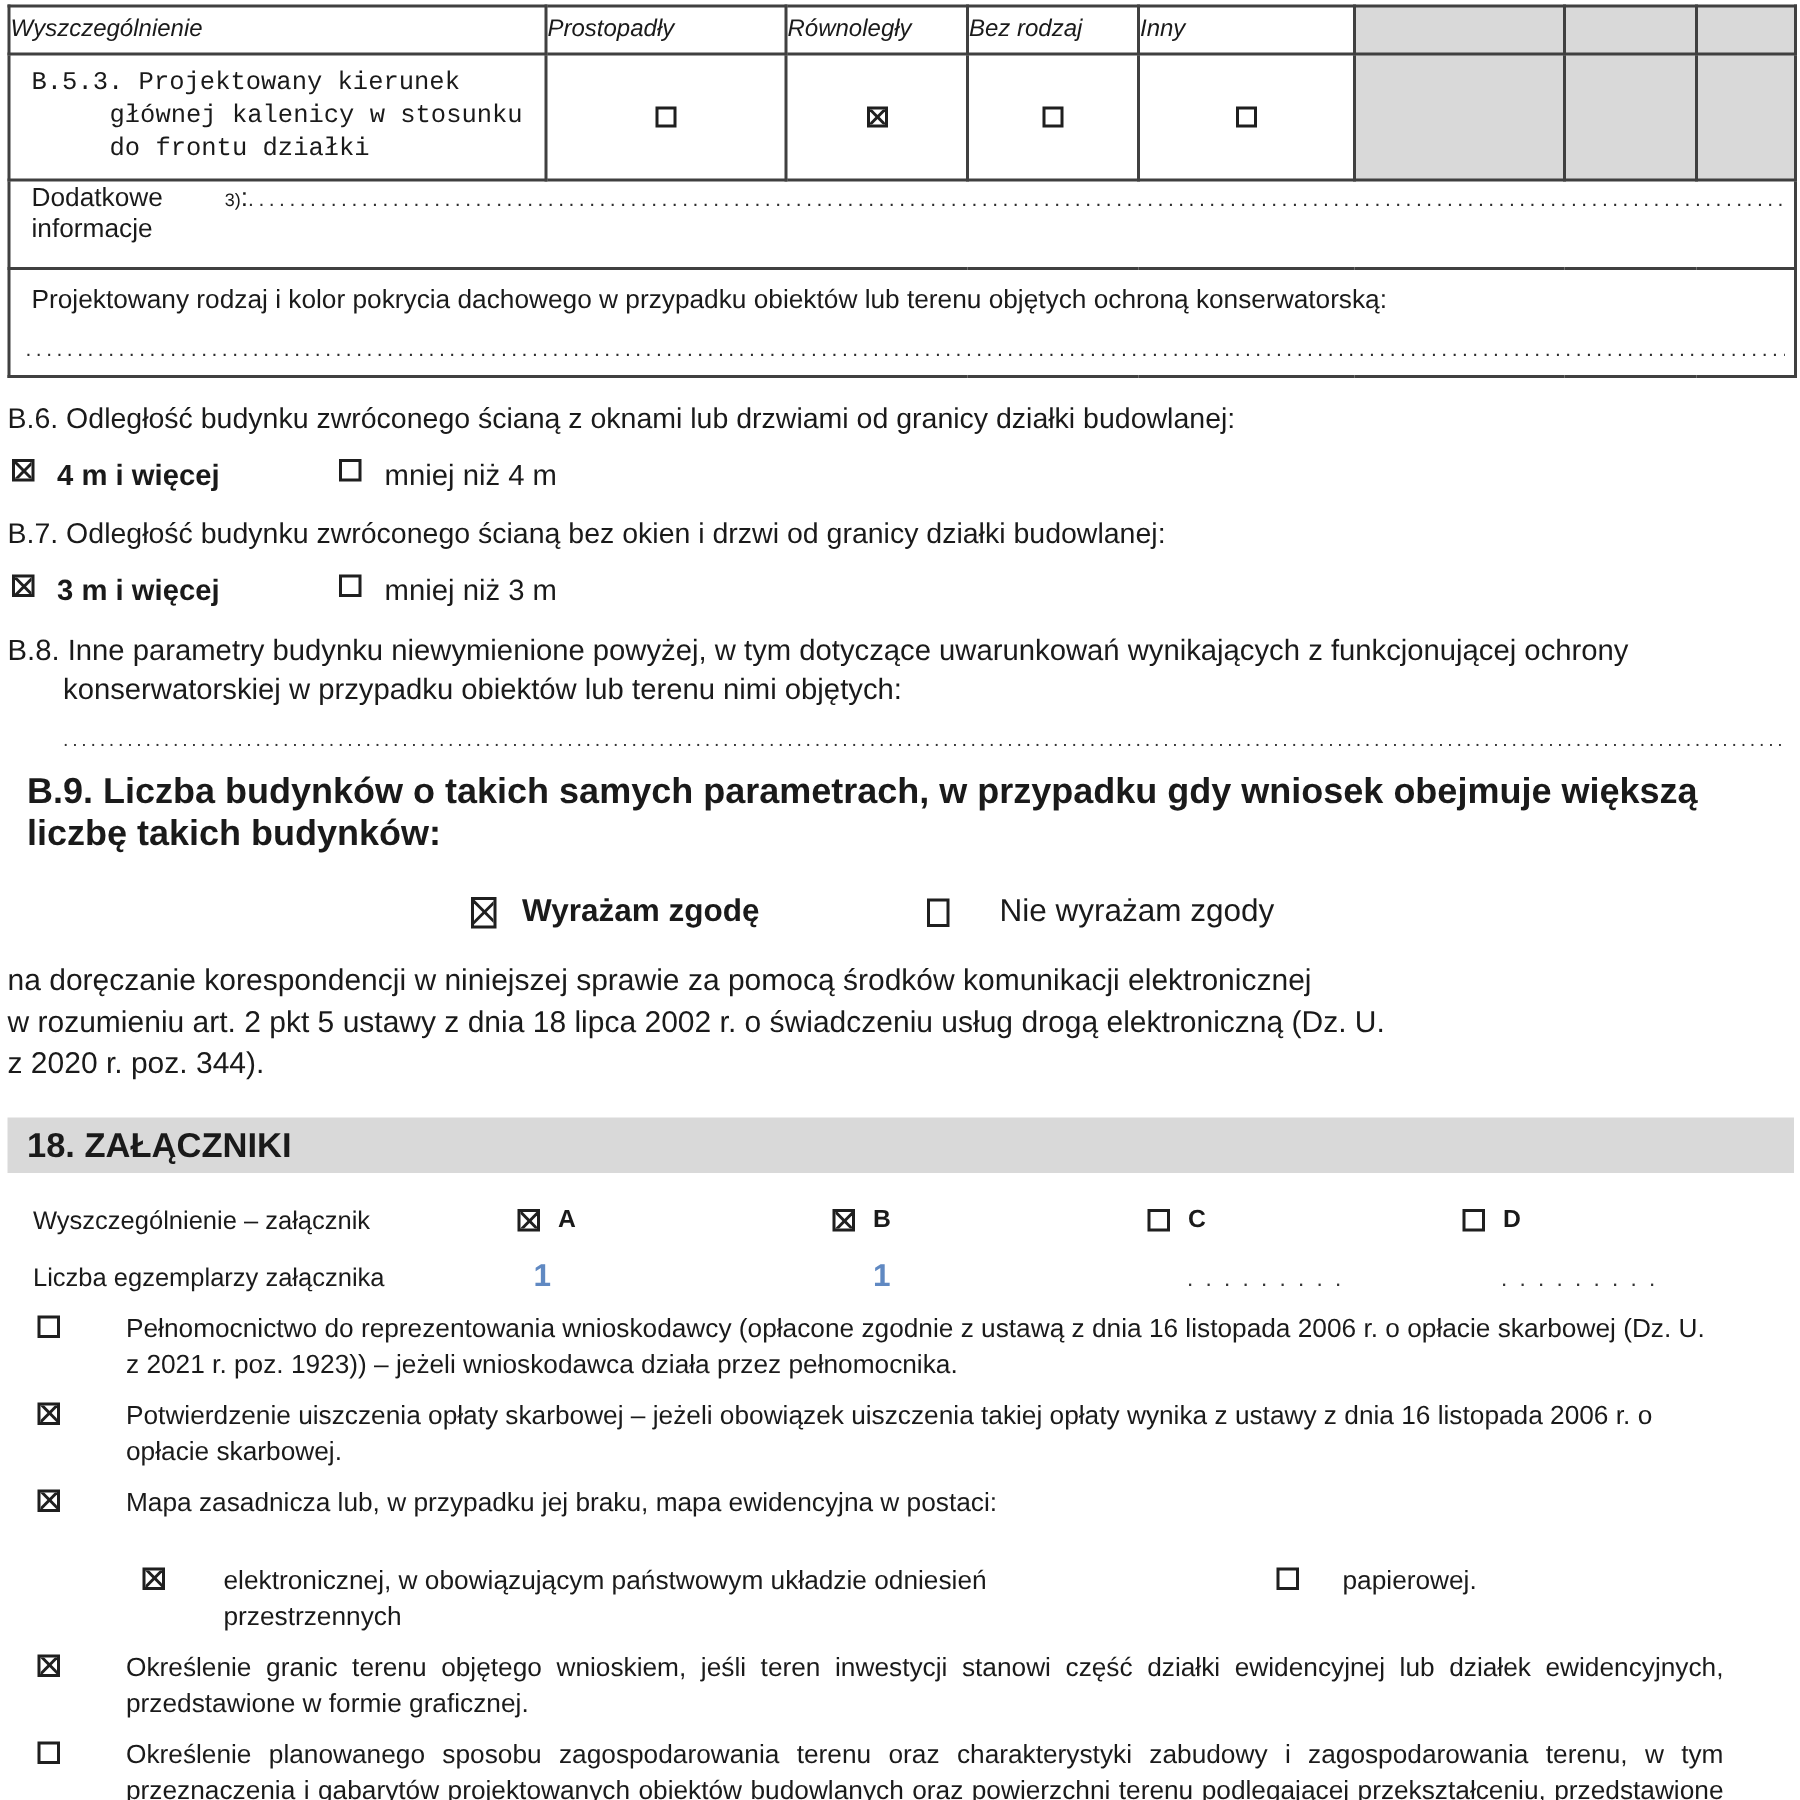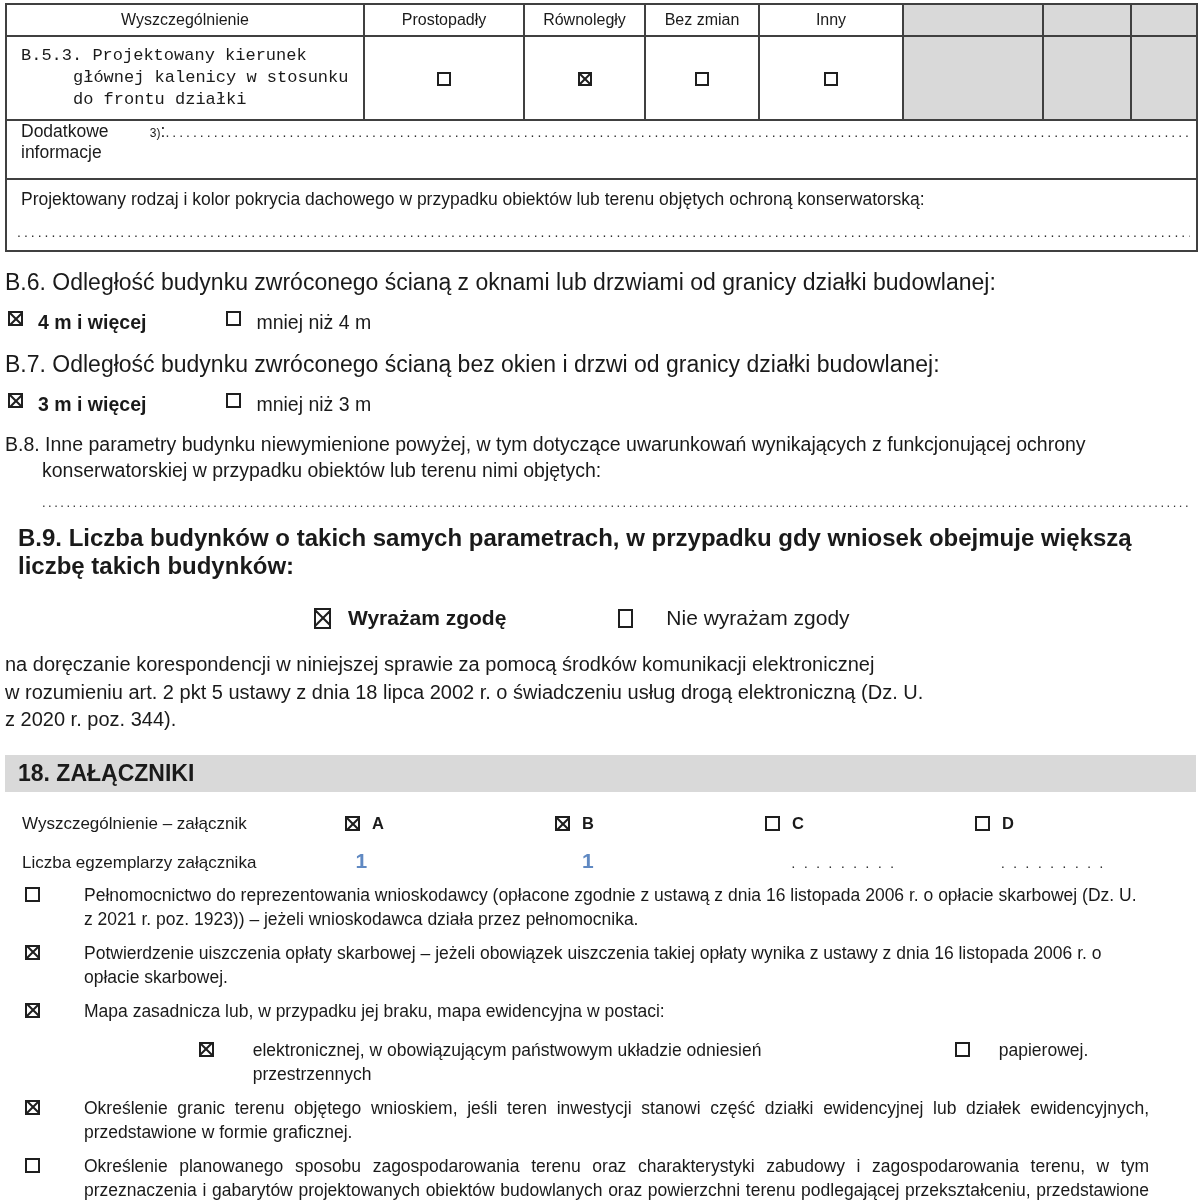--- a/index.html
+++ b/index.html
@@ -2,21 +2,21 @@
 <html lang="pl"><head>
 <meta charset="utf-8">
 <style>
   html,body{margin:0;padding:0;background:#fff;}
   .page{position:relative;width:1200px;height:1200px;background:#ffffff;
         font-family:"Liberation Sans","DejaVu Sans",sans-serif;color:#1a1a1a;overflow:hidden;}
 
   
   table.ttable{border-collapse:collapse;table-layout:fixed;margin:3px 0 0 5px;width:1191px;}
   table.ttable td{border:2px solid #404040;padding:0;vertical-align:middle;}
-  tr.hrow td{height:30px;text-align:center;font-size:16px;}
+  tr.hrow td{height:30px;font-size:16px;font-style:italic;}
   td.gray{background:#d9d9d9;}
   tr.brow td{height:82px;}
   .b53label{padding-left:66px;padding-right:6px;text-indent:-52px;font-size:17px;line-height:22px;white-space:pre-line;font-family:Liberation Mono, monospace;}
   td.cbc{text-align:center;}
   tr.drow td{height:42px;}
   .dinfo{display:flex;align-items:baseline;padding:0 5px 15px 14px;font-size:17.5px;}
   .dinfo sup{font-size:12px;line-height:1;}
   .dots{overflow:hidden;white-space:nowrap;flex:1 1 auto;font-size:14px;letter-spacing:3px;color:#2e2e2e;line-height:1;}
   tr.rrow td{height:70px;vertical-align:top;}
   .rooftext{padding:9px 5px 0 14px;font-size:17.5px;}
@@ -25,21 +25,21 @@
   
   .cb{display:inline-block;box-sizing:border-box;width:15px;height:15px;border:2px solid #1f1f1f;
       background:#fff;position:relative;overflow:hidden;vertical-align:middle;flex:none;}
   .cb.checked::before,.cb.checked::after{content:"";position:absolute;top:50%;left:50%;width:22px;height:2px;background:#1f1f1f;}
   .cb.checked::before{transform:translate(-50%,-50%) rotate(45deg);}
   .cb.checked::after{transform:translate(-50%,-50%) rotate(-45deg);}
   .cb-sm{width:14px;height:14px;}
   .cb-tall{width:17px;height:21px;}
 
   
-  .h-line{margin:17px 8px 0 5px;font-size:23px;}
+  .h-line{margin:17px 8px 0 5px;font-size:19px;}
   .opt-row{display:flex;margin-top:15px;padding-left:8px;font-size:19.5px;}
   .opt-row .lbl-b{font-weight:bold;margin-left:15px;}
   .opt-row .cb2{margin-left:80px;}
   .opt-row .lbl-n{margin-left:15px;}
   .b8{margin:15px 8px 0 5px;font-size:19.5px;line-height:26px;padding-left:37px;text-indent:-37px;}
   .dotline-b8{margin:12px 10px 0 42px;overflow:hidden;white-space:nowrap;font-size:13px;letter-spacing:2.5px;color:#333;height:14px;}
   .b9{margin:15px 4px 0 18px;font-size:24px;font-weight:bold;}
 
   .bar{margin:12px 0 0 5px;width:1178px;height:37px;background:#d9d9d9;
        font-weight:bold;font-size:23px;line-height:37px;padding-left:13px;box-sizing:content-box;}
@@ -58,21 +58,21 @@
   .att-slot{width:210px;display:flex;align-items:center;}
   .att-letter{font-weight:bold;margin-left:12px;font-size:16.5px;}
   .att-cell{width:210px;}
   .count-num{color:#6089C2;font-weight:bold;padding-left:27px;font-size:21px;}
   .count-dots{font-size:15px;padding-left:10px;letter-spacing:2px;color:#333;}
 
   .att-item{display:flex;margin:10px 8px 0 25px;font-size:17.5px;line-height:24px;}
   .att-item .cb{margin-top:4px;}
   .att-text{margin-left:44px;width:1065px;}
   .just{text-align:justify;}
-  .att-sub{display:flex;margin:15px 8px 2px 95px;font-size:17.5px;line-height:24px;justify-content:center;}
+  .att-sub{display:flex;margin:28px 8px 2px 95px;font-size:17.5px;line-height:24px;}
   .att-sub .cb{margin-top:4px;}
   .sub-text{margin-left:39px;width:555px;}
   .paper-cb{margin-left:147px;}
   .paper-lbl{margin-left:29px;}
 </style>
 </head>
 <body>
 
 <div class="page">
 
@@ -85,21 +85,21 @@
       <col style="width:144px">
         <col style="width:140px">
         <col style="width:88px">
         <col style="width:66px">
     </colgroup>
     <tbody>
         <tr class="hrow">
       <td>Wyszczególnienie</td>
       <td>Prostopadły</td>
       <td>Równoległy</td>
-      <td>Bez zmian</td>
+      <td>Bez rodzaj</td>
       <td>Inny</td>
       <td class="gray"></td>
       <td class="gray"></td>
       <td class="gray"></td>
     </tr>
     <tr class="brow">
       <td>
             <div class="b53label">B.5.3. Projektowany kierunek
 głównej kalenicy w stosunku
 do frontu działki</div>

